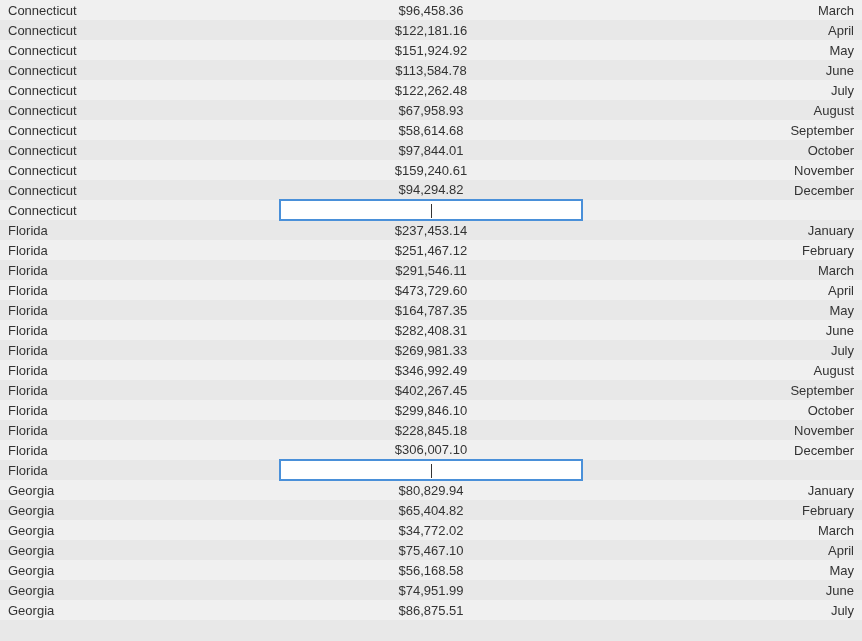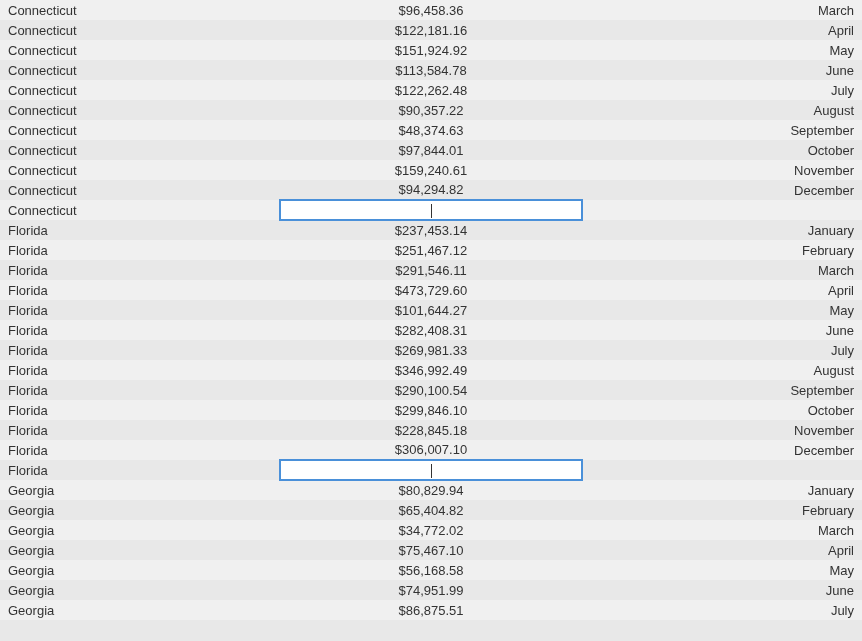--- a/index.html
+++ b/index.html
@@ -99,26 +99,26 @@
           <td>$113,584.78</td>
           <td>June</td>
         </tr>
         <tr style="background: rgb(240, 240, 240);">
           <td>Connecticut</td>
           <td>$122,262.48</td>
           <td>July</td>
         </tr>
         <tr style="background: rgb(232, 232, 232);">
           <td>Connecticut</td>
-          <td>$90,357.22</td>
+          <td>$67,958.93</td>
           <td>August</td>
         </tr>
         <tr style="background: rgb(240, 240, 240);">
           <td>Connecticut</td>
-          <td>$48,374.63</td>
+          <td>$58,614.68</td>
           <td>September</td>
         </tr>
         <tr style="background: rgb(232, 232, 232);">
           <td>Connecticut</td>
           <td>$97,844.01</td>
           <td>October</td>
         </tr>
         <tr style="background: rgb(240, 240, 240);">
           <td>Connecticut</td>
           <td>$159,240.61</td>
@@ -149,41 +149,41 @@
           <td>$291,546.11</td>
           <td>March</td>
         </tr>
         <tr style="background: rgb(240, 240, 240);">
           <td>Florida</td>
           <td>$473,729.60</td>
           <td>April</td>
         </tr>
         <tr style="background: rgb(232, 232, 232);">
           <td>Florida</td>
-          <td>$101,644.27</td>
+          <td>$164,787.35</td>
           <td>May</td>
         </tr>
         <tr style="background: rgb(240, 240, 240);">
           <td>Florida</td>
           <td>$282,408.31</td>
           <td>June</td>
         </tr>
         <tr style="background: rgb(232, 232, 232);">
           <td>Florida</td>
           <td>$269,981.33</td>
           <td>July</td>
         </tr>
         <tr style="background: rgb(240, 240, 240);">
           <td>Florida</td>
           <td>$346,992.49</td>
           <td>August</td>
         </tr>
         <tr style="background: rgb(232, 232, 232);">
           <td>Florida</td>
-          <td>$290,100.54</td>
+          <td>$402,267.45</td>
           <td>September</td>
         </tr>
         <tr style="background: rgb(240, 240, 240);">
           <td>Florida</td>
           <td>$299,846.10</td>
           <td>October</td>
         </tr>
         <tr style="background: rgb(232, 232, 232);">
           <td>Florida</td>
           <td>$228,845.18</td>

